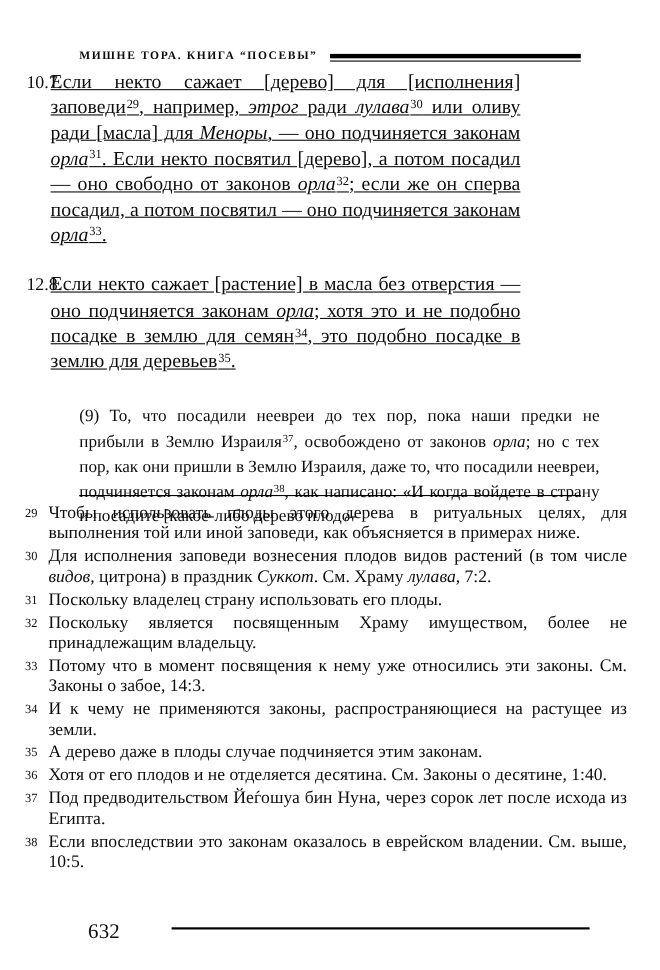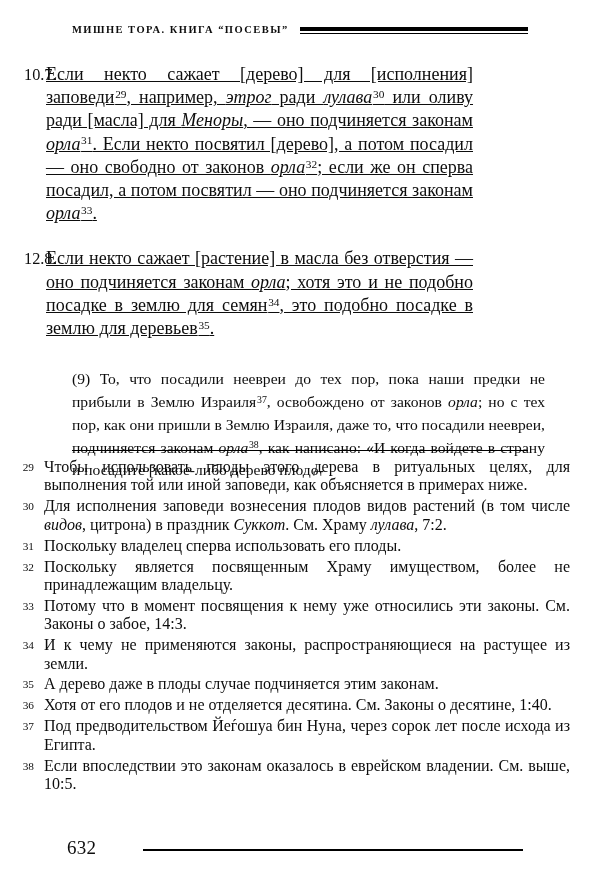--- a/index.html
+++ b/index.html
@@ -20,21 +20,21 @@
     position: absolute;
     left: 0; top: 0;
     width: 600px;
     height: 882px;
   }
 
   
   .runhead {
     position: absolute;
     left: 72px;
-    top: 20px;
+    top: 42px;
     width: 456px;
     height: 22px;
     display: flex;
     align-items: center;
   }
   .runhead-title {
     font-family: "Liberation Serif", "DejaVu Serif", serif;
     font-size: 10.5px;
     font-weight: bold;
     letter-spacing: 1.45px;
@@ -164,25 +164,24 @@
     box-sizing: border-box;
     font-size: 16px;
     line-height: 18.4px;
     text-align: justify;
     text-justify: inter-word;
   }
 
   
   .folio {
     position: absolute;
-    left: 67px;
+    left: 80px;
     top: 838px;
     width: 456px;
     display: flex;
-    align-items: center;
     gap: 35px;
   }
   .folio-num {
     font-size: 19px;
     font-weight: normal;
     font-variant-numeric: oldstyle-nums;
     font-feature-settings: "onum" 1;
     line-height: 1;
     letter-spacing: 0.2px;
   }
@@ -229,21 +228,21 @@
       <div class="fn">
         <div class="fn-num">29</div>
         <div class="fn-text"><span>Чтобы использовать плоды этого дерева в ритуальных целях, для выполнения той или иной заповеди, как объясняется в примерах ниже.</span></div>
       </div>
       <div class="fn">
         <div class="fn-num">30</div>
         <div class="fn-text"><span>Для исполнения заповеди вознесения плодов видов растений (в том числе </span><i>видов</i><span>, цитрона) в праздник </span><i>Суккот</i><span>. См. Храму </span><i>лулава</i><span>, 7:2.</span></div>
       </div>
       <div class="fn">
         <div class="fn-num">31</div>
-        <div class="fn-text"><span>Поскольку владелец сперва использовать его плоды.</span></div>
+        <div class="fn-text"><span>Поскольку владелец страну использовать его плоды.</span></div>
       </div>
       <div class="fn">
         <div class="fn-num">32</div>
         <div class="fn-text"><span>Поскольку является посвященным Храму имуществом, более не принадлежащим владельцу.</span></div>
       </div>
       <div class="fn">
         <div class="fn-num">33</div>
         <div class="fn-text"><span>Потому что в момент посвящения к нему уже относились эти законы. См. Законы о забое, 14:3.</span></div>
       </div>
       <div class="fn">

